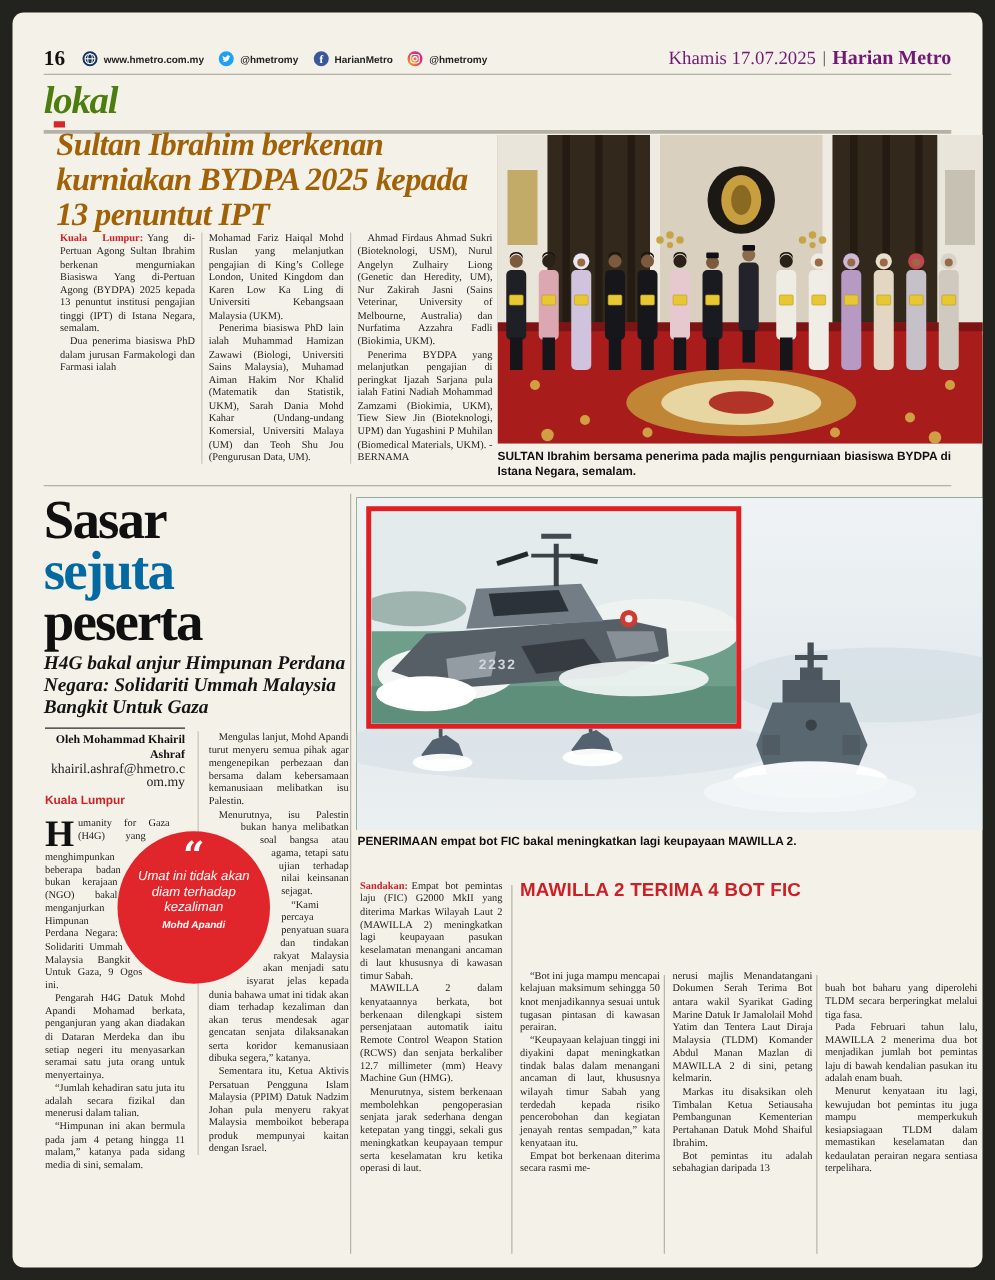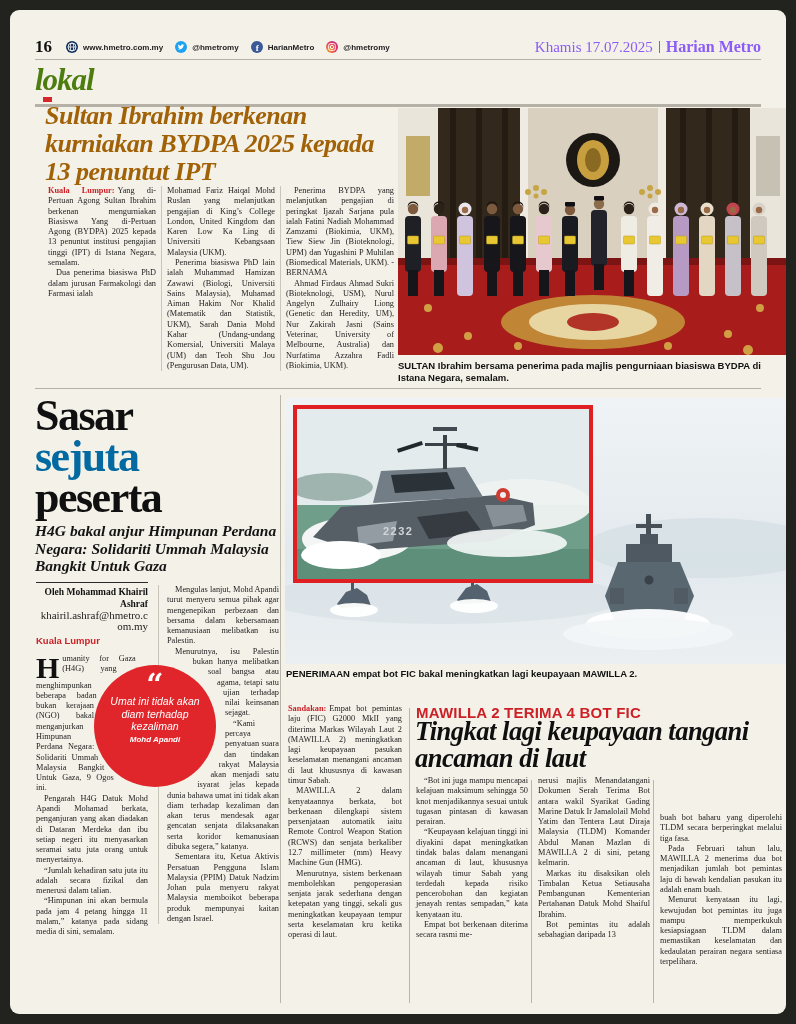--- a/index.html
+++ b/index.html
@@ -3,21 +3,21 @@
 <meta charset="utf-8">
 <style>
   html,body{margin:0;padding:0;width:796px;height:1024px;background:#22221f;font-family:"Liberation Serif","DejaVu Serif",serif;}
   .paper{position:absolute;left:10px;top:10px;width:776px;height:1004px;background:#f4f1e8;border-radius:9px;overflow:hidden;}
   
   .hdr{position:absolute;left:25px;top:26px;width:726px;height:22px;display:flex;align-items:center;}
   .pagenum{font-weight:bold;font-size:17px;color:#111;margin-right:14px;}
   .social{display:flex;align-items:center;gap:5px;}
   .sicon{width:12px;height:12px;border-radius:50%;display:inline-block;position:relative;flex:0 0 auto;}
   .slabel{font-family:"Liberation Sans",sans-serif;font-size:8px;font-weight:bold;color:#222;margin-right:7px;}
-  .hdr-right{margin-left:auto;font-size:15px;color:#8b5cf6;display:flex;align-items:center;gap:6px;}
+  .hdr-right{margin-left:auto;font-size:15px;color:#701a75;display:flex;align-items:center;gap:6px;}
   .hdr-right .vbar{width:1px;height:12px;background:#777;}
   .mast{font-weight:bold;font-size:16px;}
   .rule{position:absolute;background:#b5b1a6;}
   .section-title{position:absolute;left:25px;top:52px;font-size:31px;font-weight:bold;font-style:italic;color:#4d7c0f;letter-spacing:-1px;}
   
   .btxt p{margin:0;font-size:8.3px;line-height:1.24;text-align:justify;color:#1d1d1d;}
   .btxt p.ind{text-indent:8px;}
   .dateline{color:#cc1f26;font-weight:bold;margin-right:3px;}
   .dropcap{float:left;font-weight:bold;font-size:30px;line-height:24px;padding:2px 3px 0 0;color:#111;}
   
@@ -48,21 +48,21 @@
   
   .vdivide{position:absolute;width:1px;background:#b9b5aa;}
   .mawilla-photo{position:absolute;left:275px;top:388px;width:503px;height:266px;overflow:hidden;background:#14532d;}
   .inset{position:absolute;left:8px;top:7px;width:292px;height:170px;border:4px solid #e01f23;overflow:hidden;background:#dfe8ea;}
   .mawilla-caption{position:absolute;left:276px;top:658px;width:399px;font-family:"Liberation Sans",sans-serif;font-weight:bold;font-size:9.5px;color:#111;}
   .mawilla-col1{position:absolute;left:278px;top:694px;width:114px;}
   .mawilla-kicker{left:406px;top:694px;font-size:15px;letter-spacing:0.2px;}
   .mawilla-headline{position:absolute;left:405px;top:708px;width:372px;font-weight:bold;font-style:italic;font-size:26.5px;line-height:27px;letter-spacing:-0.5px;color:#0f0f0f;}
   .mawilla-col2{position:absolute;left:406px;top:766px;width:112px;}
   .mawilla-col3{position:absolute;left:528px;top:766px;width:112px;}
-  .mawilla-col4{position:absolute;left:650px;top:803px;width:122px;}
+  .mawilla-col4{position:absolute;left:650px;top:776px;width:122px;}
   
   .ic-globe{background:#14325c;}
   .ic-tw{background:#1da1f2;}
   .ic-fb{background:#3b5998;}
   .ic-ig{background:radial-gradient(circle at 30% 70%,#f5a623,#e1306c 60%,#8a3ab9);}
   .sicon svg{position:absolute;left:0;top:0;}
 </style>
 </head>
 <body>
 
@@ -115,22 +115,22 @@
   <div class="bydpa-cols btxt">
     <div class="bydpa-col">
       <p><span class="dateline">Kuala Lumpur:</span><span>Yang di-Pertuan Agong Sultan Ibrahim berkenan mengurniakan Biasiswa Yang di-Pertuan Agong (BYDPA) 2025 kepada 13 penuntut institusi pengajian tinggi (IPT) di Istana Negara, semalam.</span></p>
       <p class="ind">Dua penerima biasiswa PhD dalam jurusan Farmakologi dan Farmasi ialah</p>
     </div>
     <div class="bydpa-col">
       <p>Mohamad Fariz Haiqal Mohd Ruslan yang melanjutkan pengajian di King’s College London, United Kingdom dan Karen Low Ka Ling di Universiti Kebangsaan Malaysia (UKM).</p>
       <p class="ind">Penerima biasiswa PhD lain ialah Muhammad Hamizan Zawawi (Biologi, Universiti Sains Malaysia), Muhamad Aiman Hakim Nor Khalid (Matematik dan Statistik, UKM), Sarah Dania Mohd Kahar (Undang-undang Komersial, Universiti Malaya (UM) dan Teoh Shu Jou (Pengurusan Data, UM).</p>
     </div>
     <div class="bydpa-col">
+      <p class="ind">Ahmad Firdaus Ahmad Sukri (Bioteknologi, USM), Nurul Angelyn Zulhairy Liong (Genetic dan Heredity, UM), Nur Zakirah Jasni (Sains Veterinar, University of Melbourne, Australia) dan Nurfatima Azzahra Fadli (Biokimia, UKM).</p>
       <p class="ind">Penerima BYDPA yang melanjutkan pengajian di peringkat Ijazah Sarjana pula ialah Fatini Nadiah Mohammad Zamzami (Biokimia, UKM), Tiew Siew Jin (Bioteknologi, UPM) dan Yugashini P Muhilan (Biomedical Materials, UKM). - BERNAMA</p>
-      <p class="ind">Ahmad Firdaus Ahmad Sukri (Bioteknologi, USM), Nurul Angelyn Zulhairy Liong (Genetic dan Heredity, UM), Nur Zakirah Jasni (Sains Veterinar, University of Melbourne, Australia) dan Nurfatima Azzahra Fadli (Biokimia, UKM).</p>
     </div>
   </div>
 
   <div class="photo-frame">
     <svg width="390" height="247" viewBox="0 0 390 247">
       <rect x="0" y="0" width="390" height="160" fill="#cfc6b5"></rect>
       <rect x="0" y="0" width="40" height="160" fill="#e9e5da"></rect>
       <rect x="8" y="28" width="24" height="60" fill="#b89b4c" opacity="0.8"></rect>
       <rect x="40" y="0" width="82" height="160" fill="#33281c"></rect>
       <rect x="52" y="0" width="6" height="160" fill="#241b12"></rect>
@@ -380,21 +380,20 @@
   </div>
   <div class="mawilla-caption">PENERIMAAN empat bot FIC bakal meningkatkan lagi keupayaan MAWILLA 2.</div>
 
   <div class="mawilla-col1 btxt">
     <p><span class="dateline">Sandakan:</span><span>Empat bot pemintas laju (FIC) G2000 MkII yang diterima Markas Wilayah Laut 2 (MAWILLA 2) meningkatkan lagi keupayaan pasukan keselamatan menangani ancaman di laut khususnya di kawasan timur Sabah.</span></p>
     <p class="ind">MAWILLA 2 dalam kenyataannya berkata, bot berkenaan dilengkapi sistem persenjataan automatik iaitu Remote Control Weapon Station (RCWS) dan senjata berkaliber 12.7 millimeter (mm) Heavy Machine Gun (HMG).</p>
     <p class="ind">Menurutnya, sistem berkenaan membolehkan pengoperasian senjata jarak sederhana dengan ketepatan yang tinggi, sekali gus meningkatkan keupayaan tempur serta keselamatan kru ketika operasi di laut.</p>
   </div>
 
   <div class="kicker-red mawilla-kicker" style="position:absolute;">MAWILLA 2 TERIMA 4 BOT FIC</div>
-  <h2 class="mawilla-headline" style="margin:0;">Tingkat lagi keupayaan tangani ancaman di laut</h2>
 
   <div class="mawilla-col2 btxt">
     <p class="ind">“Bot ini juga mampu mencapai kelajuan maksimum sehingga 50 knot menjadikannya sesuai untuk tugasan pintasan di kawasan perairan.</p>
     <p class="ind">“Keupayaan kelajuan tinggi ini diyakini dapat meningkatkan tindak balas dalam menangani ancaman di laut, khususnya wilayah timur Sabah yang terdedah kepada risiko pencerobohan dan kegiatan jenayah rentas sempadan,” kata kenyataan itu.</p>
     <p class="ind">Empat bot berkenaan diterima secara rasmi me-</p>
   </div>
   <div class="mawilla-col3 btxt">
     <p>nerusi majlis Menandatangani Dokumen Serah Terima Bot antara wakil Syarikat Gading Marine Datuk Ir Jamalolail Mohd Yatim dan Tentera Laut Diraja Malaysia (TLDM) Komander Abdul Manan Mazlan di MAWILLA 2 di sini, petang kelmarin.</p>
     <p class="ind">Markas itu disaksikan oleh Timbalan Ketua Setiausaha Pembangunan Kementerian Pertahanan Datuk Mohd Shaiful Ibrahim.</p>
     <p class="ind">Bot pemintas itu adalah sebahagian daripada 13</p>

